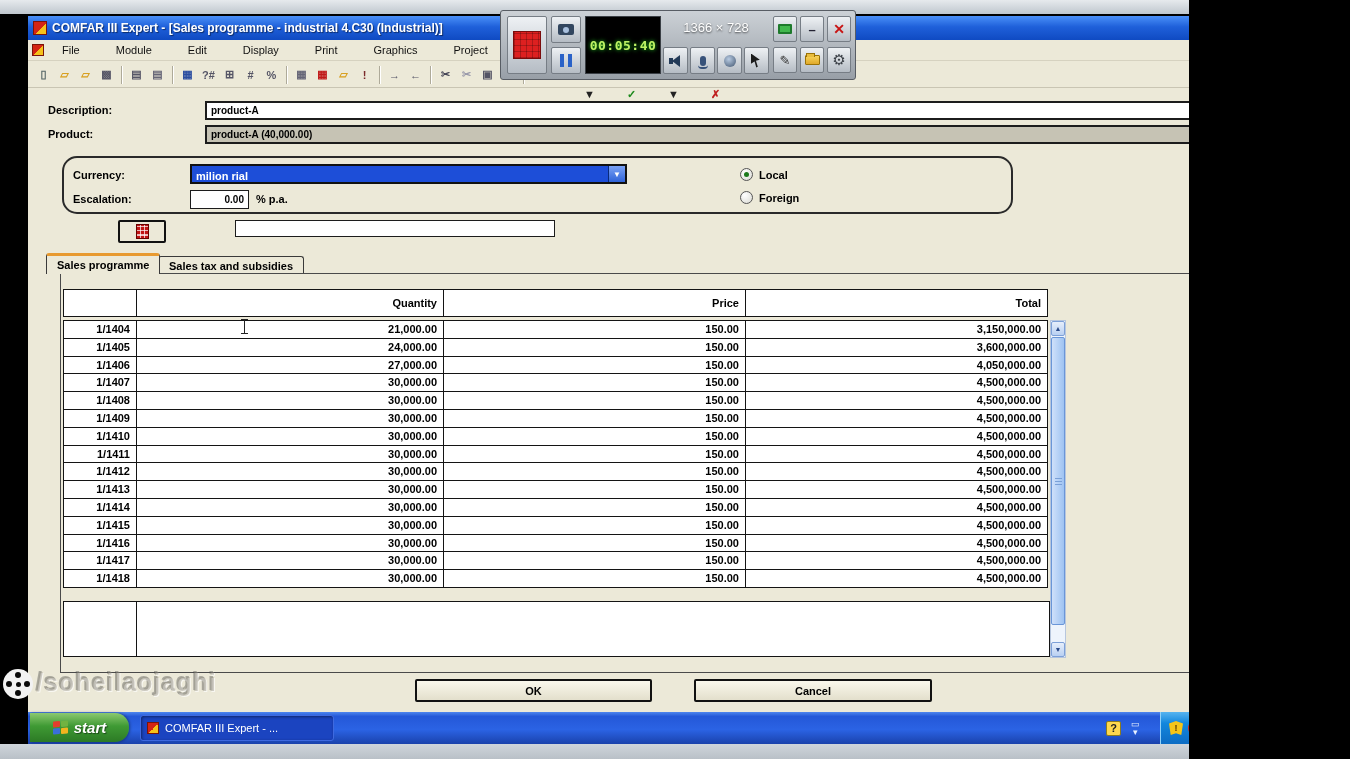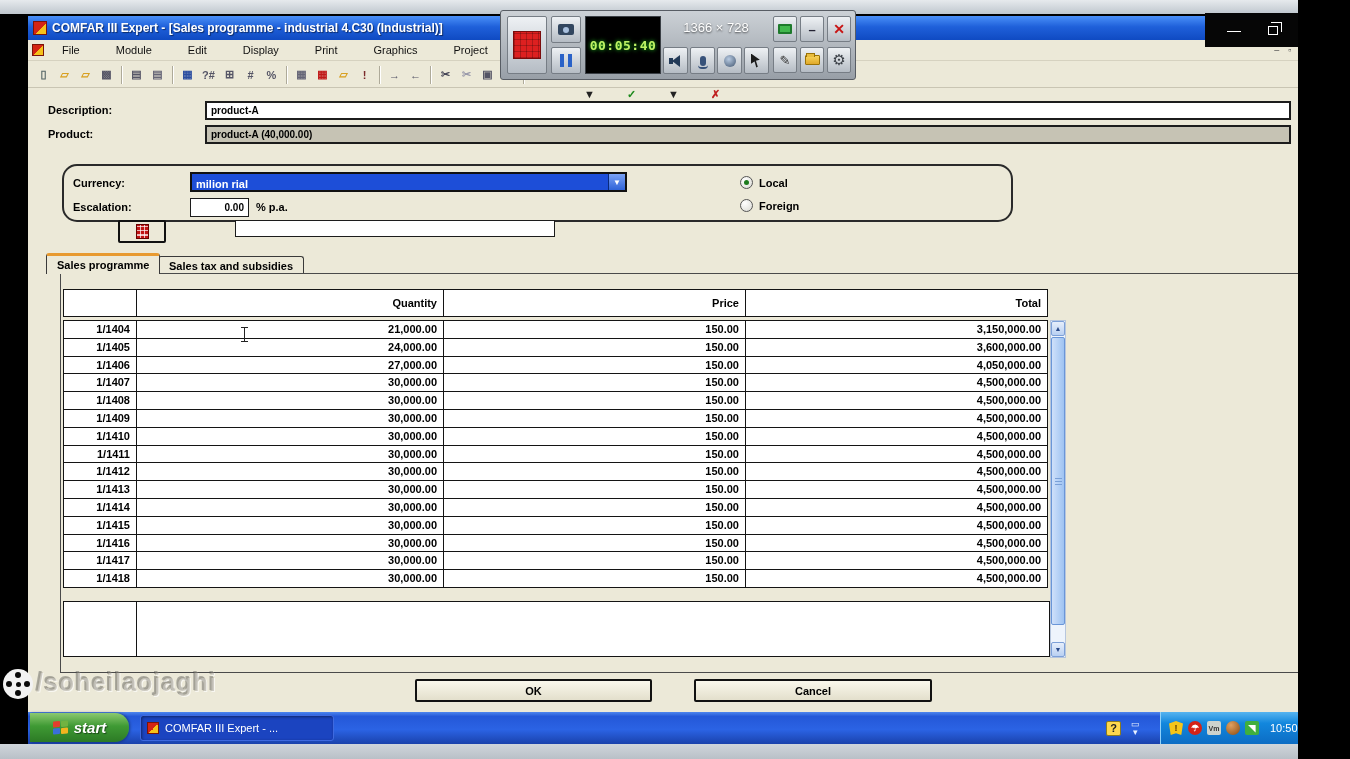--- a/index.html
+++ b/index.html
@@ -1,18 +1,18 @@
 <!DOCTYPE html>
 <html><head>
 <meta charset="utf-8">
 <style>
   * { margin:0; padding:0; box-sizing:border-box; }
   html,body { background:#000; }
   body { font-family:"Liberation Sans", sans-serif; }
-  .stage { position:relative; width:1298px; height:759px; background:#000; overflow:hidden; }
+  .stage { position:relative; width:1189px; height:759px; background:#000; overflow:hidden; }
 
   
   .strip { position:absolute; left:0; width:1350px; }
   .strip.top { top:0; height:14px; background:linear-gradient(180deg,#e6eaed,#bfc7ce); }
   .strip.bottom { top:744px; height:15px; background:linear-gradient(180deg,#cfd5db,#b9c0c7); }
 
   
   .comfar-window { position:absolute; left:28px; top:16px; width:1294px; height:696px; background:#ece9d8; }
   .titlebar { position:absolute; left:0; top:0; width:100%; height:24px;
     background:linear-gradient(180deg,#4a90f8 0%,#1f60da 45%,#0f4ac2 100%);
@@ -32,21 +32,21 @@
     font-size:11px; font-weight:bold; margin:0 1px; }
   .tbsep { width:1px; height:18px; background:#aeaa99; box-shadow:1px 0 0 #fff; margin:0 4px; }
   .mini-icons { position:absolute; left:556px; top:72px; display:flex; gap:32px; z-index:2;
     font-size:11px; font-weight:bold; }
 
   
   .lbl { position:absolute; font-size:11px; font-weight:bold; color:#000; }
   .field { position:absolute; background:#fff; border:2px solid #1c1c1c; font-size:10px; font-weight:bold;
     color:#000; padding:0 4px; display:flex; align-items:center; }
   .field.readonly { background:#c6c3b4; }
-  .groupbox { position:absolute; left:34px; top:148px; width:951px; height:58px;
+  .groupbox { position:absolute; left:34px; top:140px; width:951px; height:58px;
     border:2px solid #2a2a2a; border-radius:15px; }
   .combo { position:absolute; left:126px; top:6px; width:437px; height:20px; border:2px solid #111;
     background:#1d4ed8; display:flex; align-items:flex-end; }
   .combo-text { color:#fff; font-size:11px; font-weight:bold; padding-left:4px; flex:1; }
   .combo-btn { width:17px; height:100%; background:linear-gradient(180deg,#7aa2f5,#2f63d8);
     border-left:1px solid #0a2a7a; display:flex; align-items:center; justify-content:center;
     color:#fff; font-size:8px; }
   .radio { position:absolute; display:flex; align-items:center; gap:6px; }
   .radio .circle { width:13px; height:13px; border-radius:50%; border:1px solid #555;
     background:radial-gradient(circle at 35% 30%,#fff,#d9d9d2); position:relative; }

